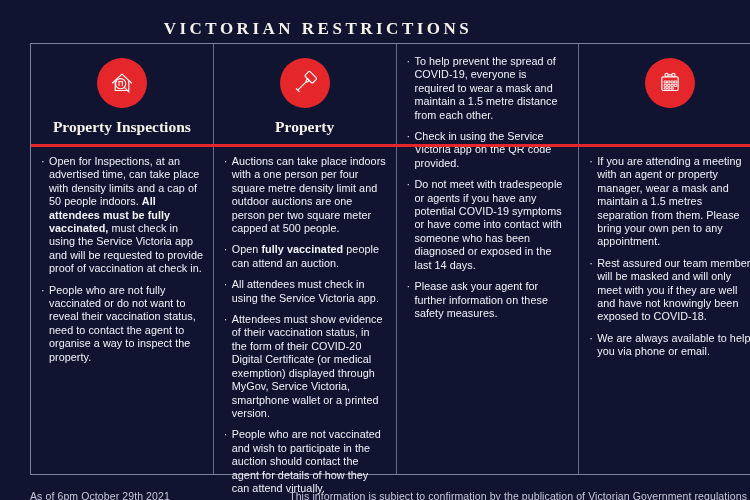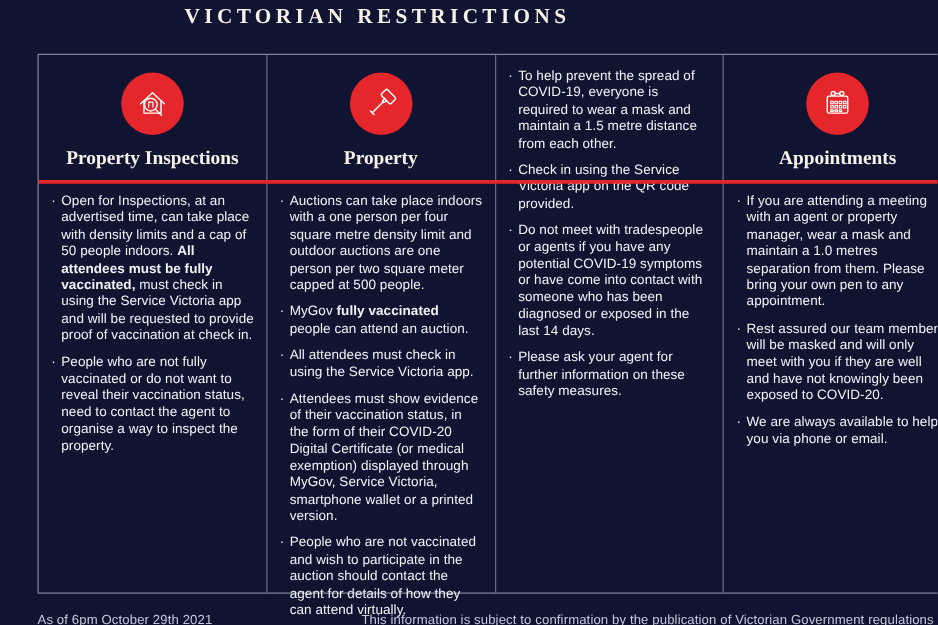--- a/index.html
+++ b/index.html
@@ -12,21 +12,21 @@
     -webkit-font-smoothing: antialiased;
   }
   .page-title {
     position: absolute; top: 0; left: 0; width: 604px;
     text-align: center;
     font-family: "Liberation Serif", serif;
     font-weight: 700;
     font-size: 17px;
     letter-spacing: 3.5px;
     color: #f6f2ea;
-    margin: 0;
+    margin: 16px;
     padding-top: 3px;
   }
   .table {
     position: absolute;
     left: 30px; top: 43px;
     width: 732px; height: 432px;
     border: 1px solid rgba(160,167,186,0.75);
     display: flex;
     box-sizing: border-box;
   }
@@ -149,21 +149,21 @@
           </div>
       <div class="col-title">Property</div>
     </div>
     <div class="col-body">
           <div class="bullet">
             <span class="bullet-marker">·</span>
             <span class="bullet-text"><span>Auctions can take place indoors with a one person per four square metre density limit and outdoor auctions are one person per two square meter capped at 500 people.</span></span>
           </div>
           <div class="bullet">
             <span class="bullet-marker">·</span>
-            <span class="bullet-text"><span>MyGov </span><b>fully vaccinated</b><span> people can attend an auction.</span></span>
+            <span class="bullet-text"><span>Open </span><b>fully vaccinated</b><span> people can attend an auction.</span></span>
           </div>
           <div class="bullet">
             <span class="bullet-marker">·</span>
             <span class="bullet-text"><span>All attendees must check in using the Service Victoria app.</span></span>
           </div>
           <div class="bullet">
             <span class="bullet-marker">·</span>
             <span class="bullet-text"><span>Attendees must show evidence of their vaccination status, in the form of their COVID-20 Digital Certificate (or medical exemption) displayed through MyGov, Service Victoria, smartphone wallet or a printed version.</span></span>
           </div>
           <div class="bullet">
@@ -210,30 +210,29 @@
                 <rect x="17" y="27" width="3" height="3"></rect>
                 <rect x="22" y="27" width="3" height="3"></rect>
                 <rect x="27" y="27" width="3" height="3"></rect>
                 <rect x="32" y="27" width="3" height="3"></rect>
                 <rect x="17" y="32" width="3" height="2"></rect>
                 <rect x="22" y="32" width="3" height="2"></rect>
                 <rect x="27" y="32" width="3" height="2"></rect>
               </g>
             </svg>
           </div>
-      <div class="col-title">Appointments</div>
     </div>
     <div class="col-body">
           <div class="bullet">
             <span class="bullet-marker">·</span>
-            <span class="bullet-text"><span>If you are attending a meeting with an agent or property manager, wear a mask and maintain a 1.0 metres separation from them. Please bring your own pen to any appointment.</span></span>
-          </div>
-          <div class="bullet">
-            <span class="bullet-marker">·</span>
-            <span class="bullet-text"><span>Rest assured our team member will be masked and will only meet with you if they are well and have not knowingly been exposed to COVID-20.</span></span>
+            <span class="bullet-text"><span>If you are attending a meeting with an agent or property manager, wear a mask and maintain a 1.5 metres separation from them. Please bring your own pen to any appointment.</span></span>
+          </div>
+          <div class="bullet">
+            <span class="bullet-marker">·</span>
+            <span class="bullet-text"><span>Rest assured our team member will be masked and will only meet with you if they are well and have not knowingly been exposed to COVID-18.</span></span>
           </div>
           <div class="bullet">
             <span class="bullet-marker">·</span>
             <span class="bullet-text"><span>We are always available to help you via phone or email.</span></span>
           </div>
         </div>
   </div>
 </div>
 </div>
 

